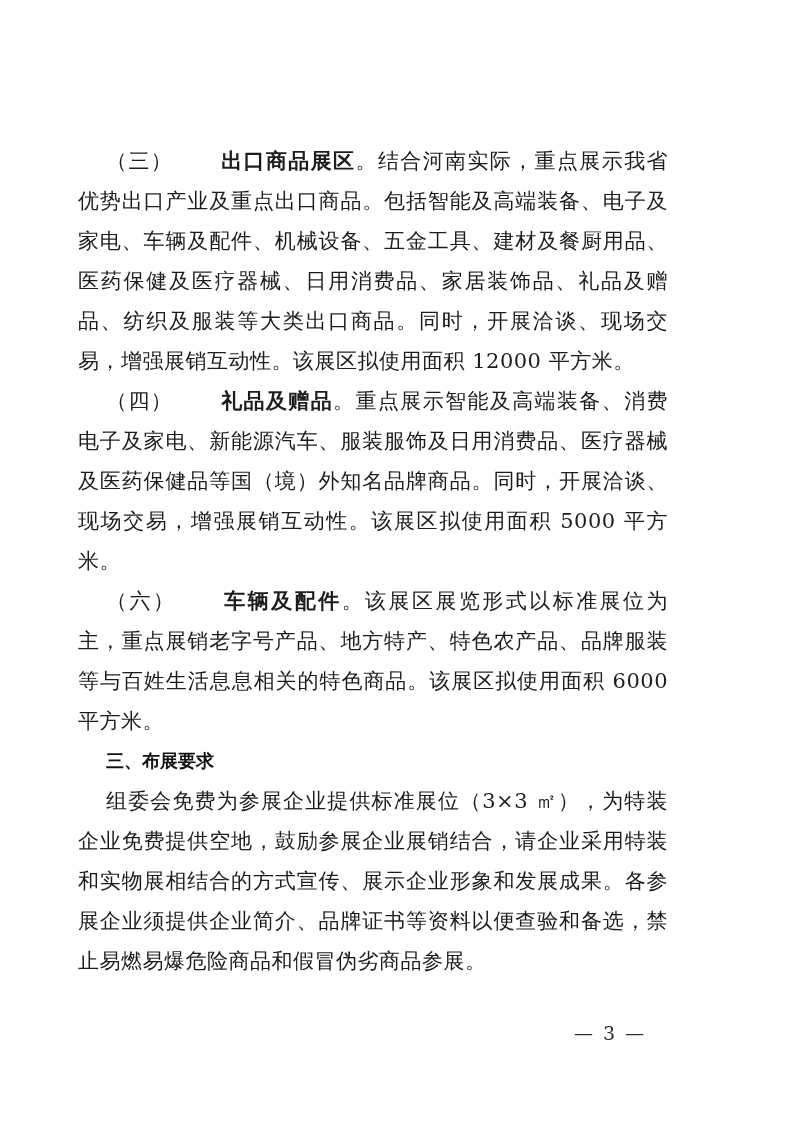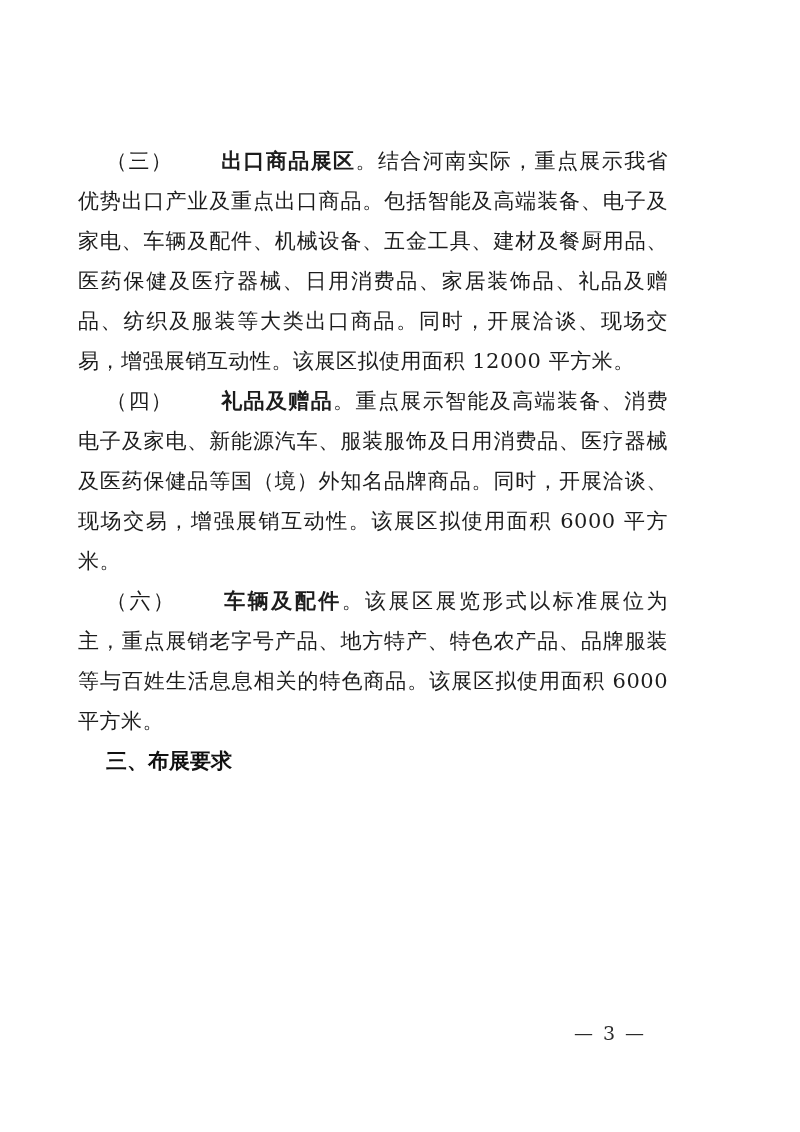--- a/index.html
+++ b/index.html
@@ -32,21 +32,21 @@
     letter-spacing: 0.5px;
   }
   .zone-title {
     font-weight: bold;
     margin-left: 48px;
   }
   h3.section-heading {
     margin: 0;
     font-family: "DejaVu Sans", "Liberation Sans", sans-serif;
     font-weight: bold;
-    font-size: 21px;
+    font-size: 18px;
     line-height: 40px;
     text-indent: 28px;
     color: #111111;
   }
   .page-number {
     position: absolute;
     left: 555px;
     top: 1022px;
     width: 110px;
     font-size: 19px;
@@ -57,24 +57,25 @@
   }
 </style>
 </head>
 <body>
 
 <div class="page">
   <div class="content">
 
     <p class="body-para"><span>（三）</span><span class="zone-title">出口商品展区</span><span>。结合河南实际，重点展示我省优势出口产业及重点出口商品。包括智能及高端装备、电子及家电、车辆及配件、机械设备、五金工具、建材及餐厨用品、医药保健及医疗器械、日用消费品、家居装饰品、礼品及赠品、纺织及服装等大类出口商品。同时，开展洽谈、现场交易，增强展销互动性。该展区拟使用面积 12000 平方米。</span></p>
 
-    <p class="body-para"><span>（四）</span><span class="zone-title">礼品及赠品</span><span>。重点展示智能及高端装备、消费电子及家电、新能源汽车、服装服饰及日用消费品、医疗器械及医药保健品等国（境）外知名品牌商品。同时，开展洽谈、现场交易，增强展销互动性。该展区拟使用面积 6000 平方米。</span></p>
+    <p class="body-para"><span>（四）</span><span class="zone-title">礼品及赠品</span><span>。重点展示智能及高端装备、消费电子及家电、新能源汽车、服装服饰及日用消费品、医疗器械及医药保健品等国（境）外知名品牌商品。同时，开展洽谈、现场交易，增强展销互动性。该展区拟使用面积 5000 平方米。</span></p>
 
 
     <p class="body-para"><span>（六）</span><span class="zone-title">车辆及配件</span><span>。该展区展览形式以标准展位为主，重点展销老字号产品、地方特产、特色农产品、品牌服装等与百姓生活息息相关的特色商品。该展区拟使用面积 6000 平方米。</span></p>
 
     <h3 class="section-heading">三、布展要求</h3>
 
+    <p class="section-para">组委会免费为参展企业提供标准展位（3×3 ㎡），为特装企业免费提供空地，鼓励参展企业展销结合，请企业采用特装和实物展相结合的方式宣传、展示企业形象和发展成果。各参展企业须提供企业简介、品牌证书等资料以便查验和备选，禁止易燃易爆危险商品和假冒伪劣商品参展。</p>
 
   </div>
 
   <div class="page-number">— 3 —</div>
 </div>
 
 </body></html>

